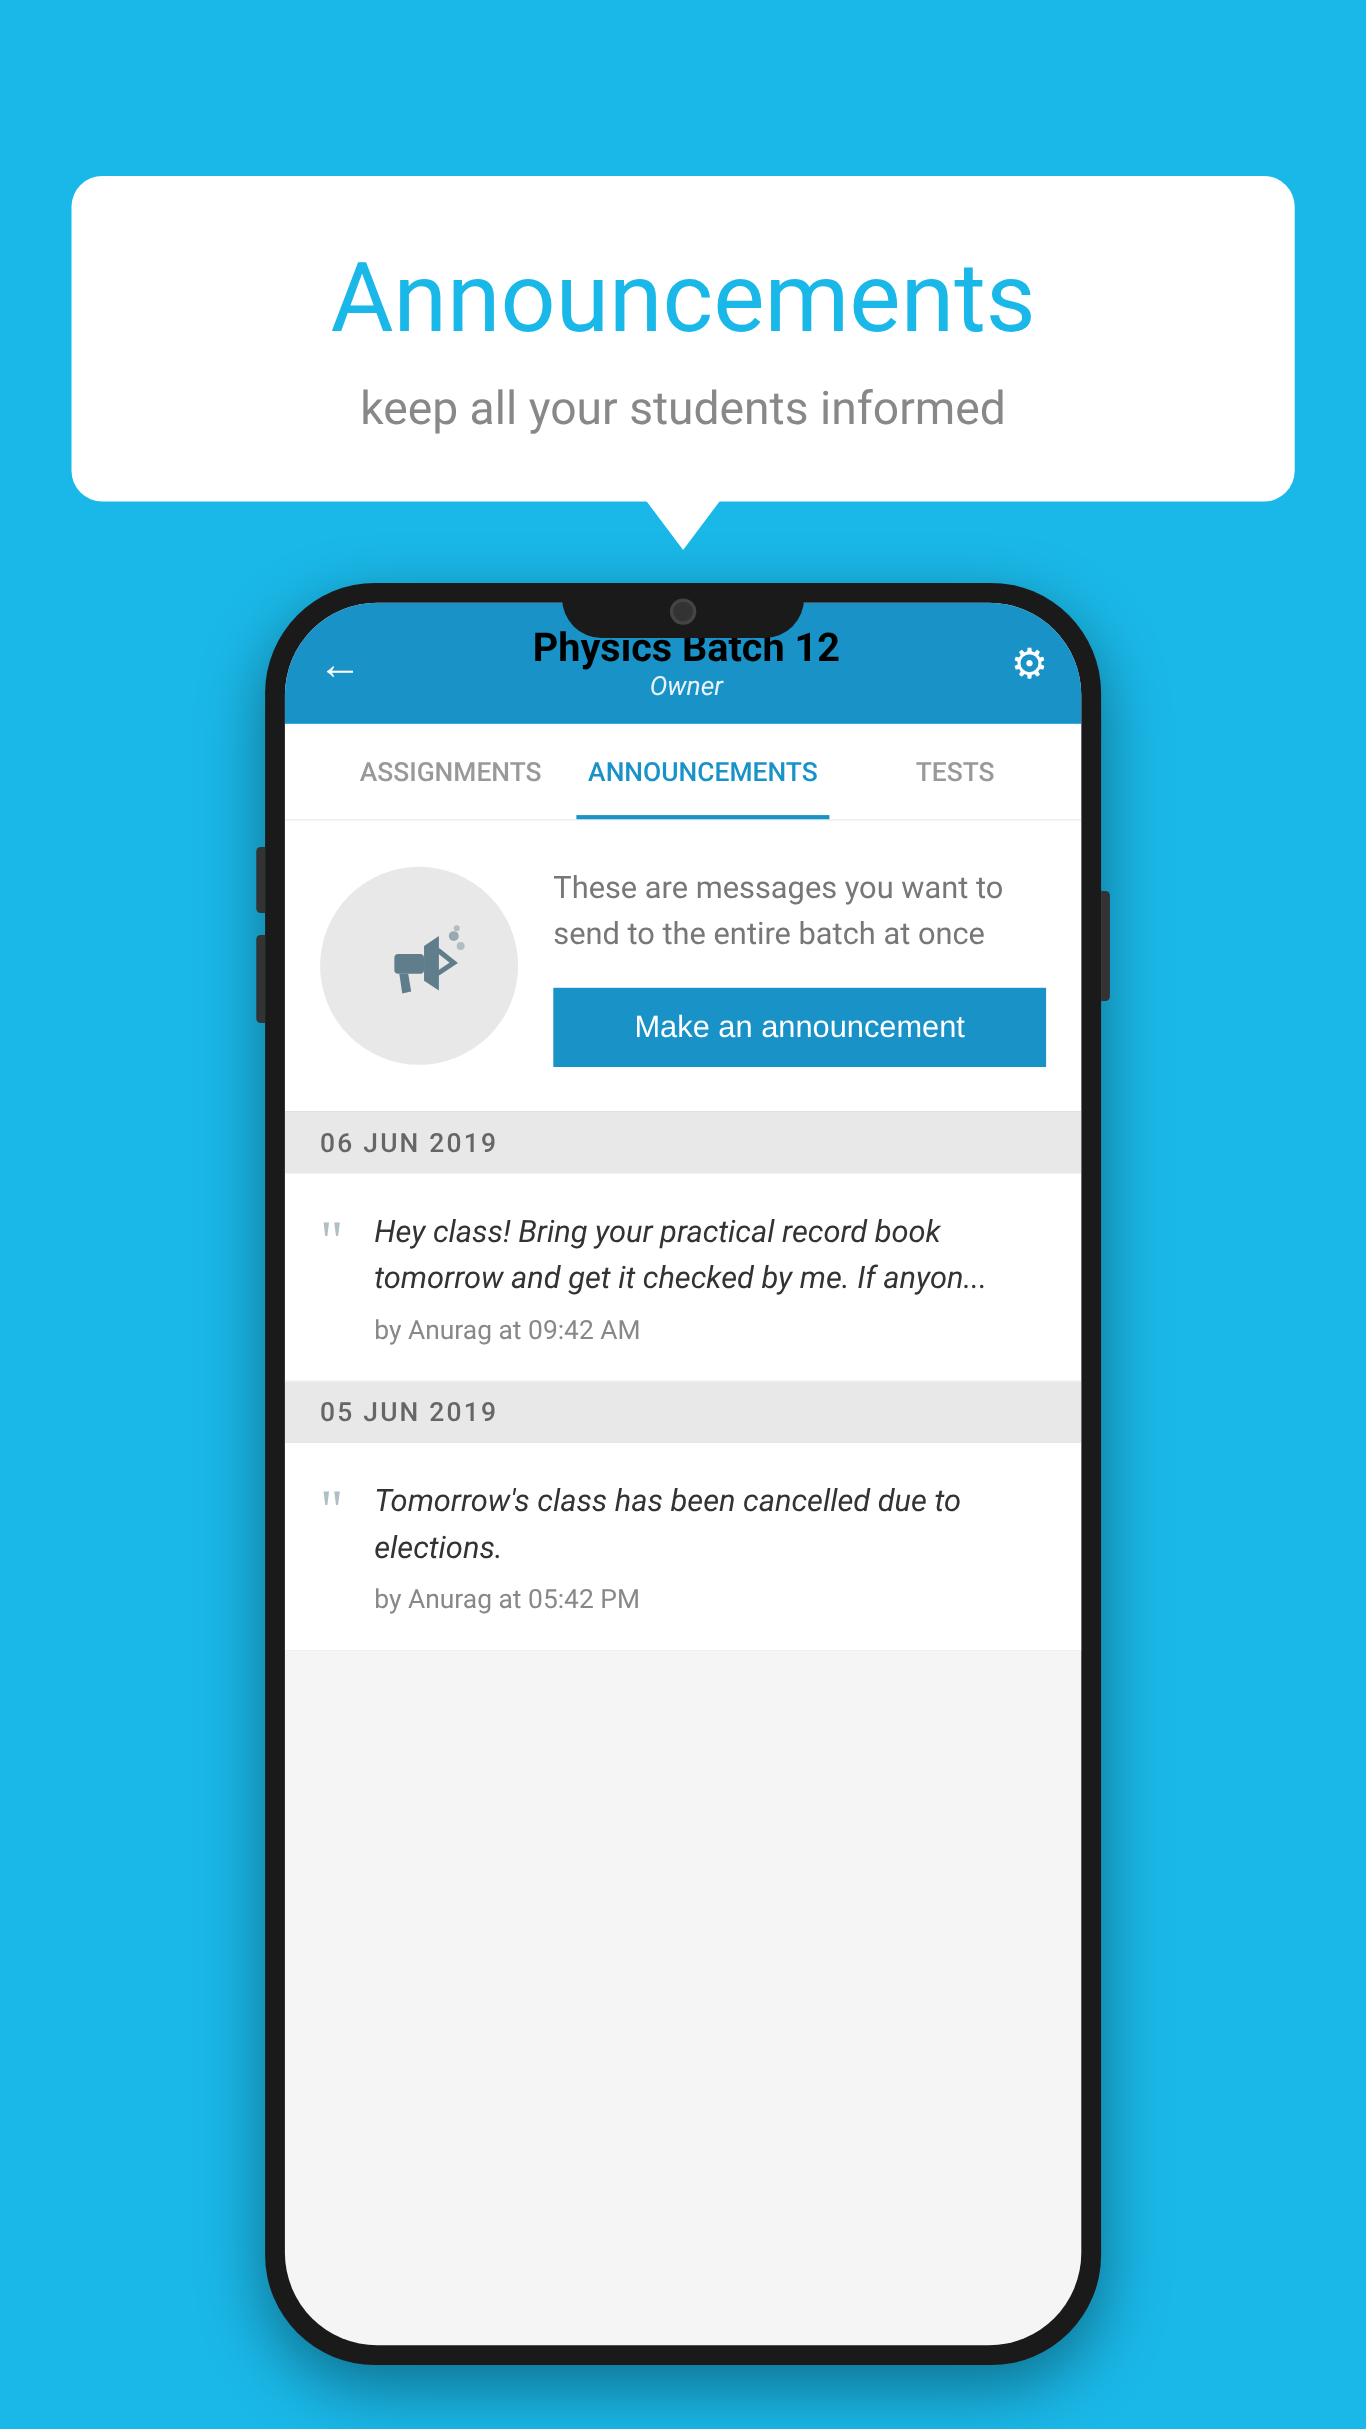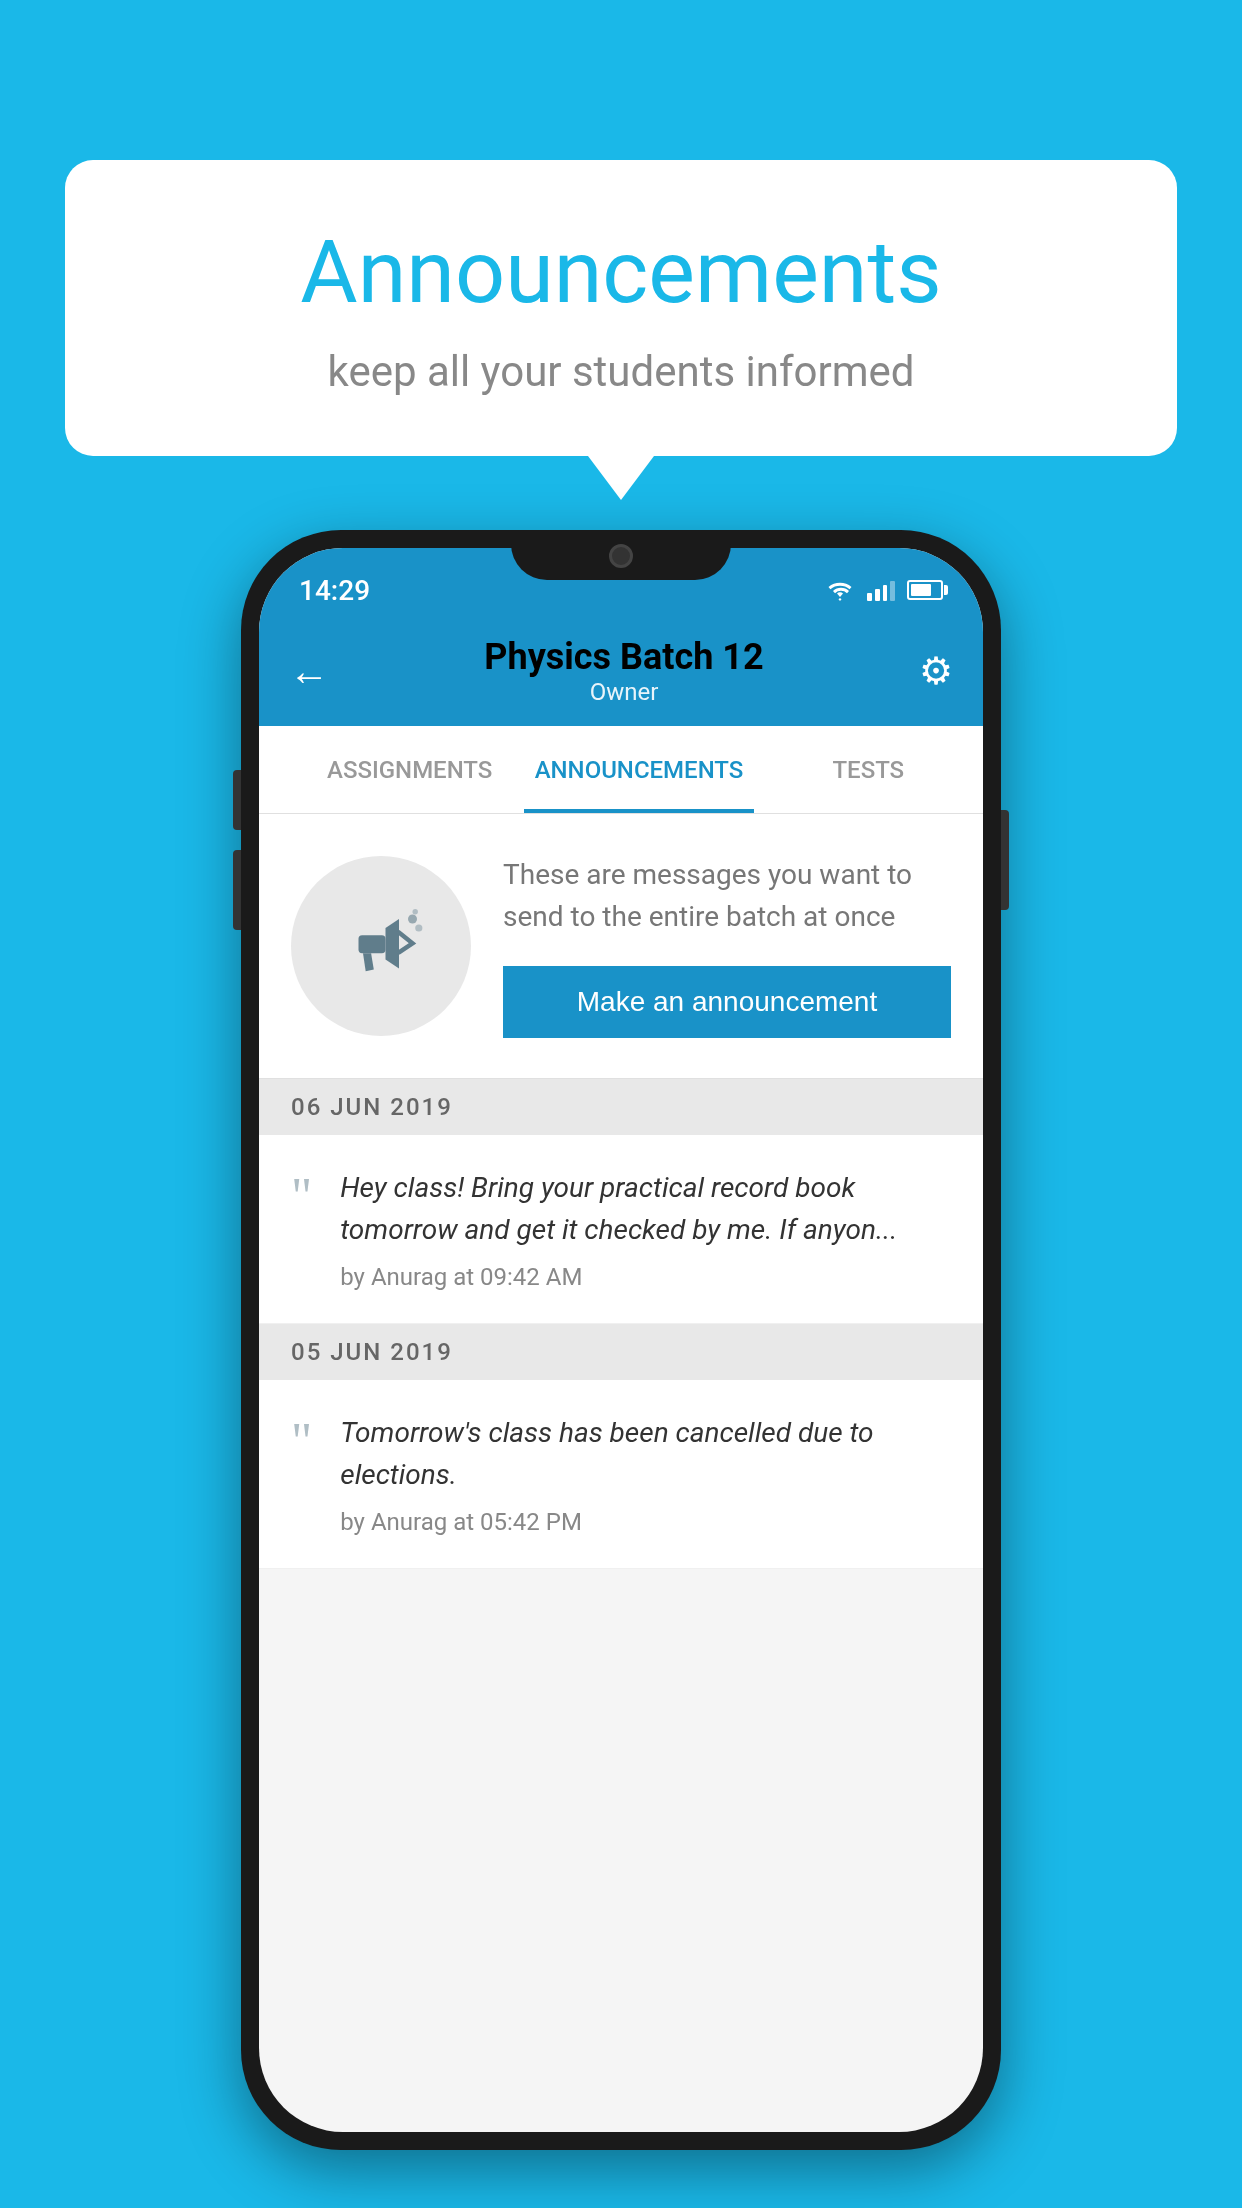--- a/index.html
+++ b/index.html
@@ -206,20 +206,21 @@
     .app-bar-title {
       color: #000000;
       font-size: 36px;
       font-weight: 700;
     }
 
     .app-bar-subtitle {
       color: rgba(255,255,255,0.9);
       font-size: 24px;
       font-weight: 400;
+      font-style: italic;
     }
 
     .gear-icon {
       color: white;
       font-size: 38px;
     }
 
     
     .tabs-bar {
       background: white;
@@ -426,43 +427,20 @@
     <div class="phone-side-btn-vol-up"></div>
     <div class="phone-side-btn-vol-down"></div>
     <div class="phone-side-btn-power"></div>
 
     <div class="phone-notch">
       <div class="phone-camera"></div>
     </div>
 
     <div class="phone-screen">
 
-      <div class="status-bar">
-        <span class="status-time">14:29</span>
-        <div class="status-icons">
-
-          <svg width="30" height="22" viewBox="0 0 30 22" fill="white">
-            <path d="M15 18l3-3.5a4.2 4.2 0 0 0-6 0L15 18z"></path>
-            <path d="M15 22l1.5-1.8a2 2 0 0 0-3 0L15 22z"></path>
-            <path d="M8 12l2 2.3A8.5 8.5 0 0 1 22 14.3l2-2.3A11.5 11.5 0 0 0 8 12z"></path>
-            <path d="M3.5 8l1.9 2.2A15 15 0 0 1 24.6 10.2L26.5 8A18 18 0 0 0 3.5 8z"></path>
-          </svg>
-
-          <div class="signal-icon">
-            <div class="signal-bar" style="height:8px"></div>
-            <div class="signal-bar" style="height:12px"></div>
-            <div class="signal-bar" style="height:16px"></div>
-            <div class="signal-bar" style="height:20px; background:rgba(255,255,255,0.4)"></div>
-          </div>
-
-          <div class="battery-icon">
-            <div class="battery-fill"></div>
-          </div>
-        </div>
-      </div>
 
       <div class="app-bar">
         <span class="back-arrow">←</span>
         <div class="app-bar-title-container">
           <div class="app-bar-title">Physics Batch 12</div>
           <div class="app-bar-subtitle">Owner</div>
         </div>
         <span class="gear-icon">⚙</span>
       </div>
 

